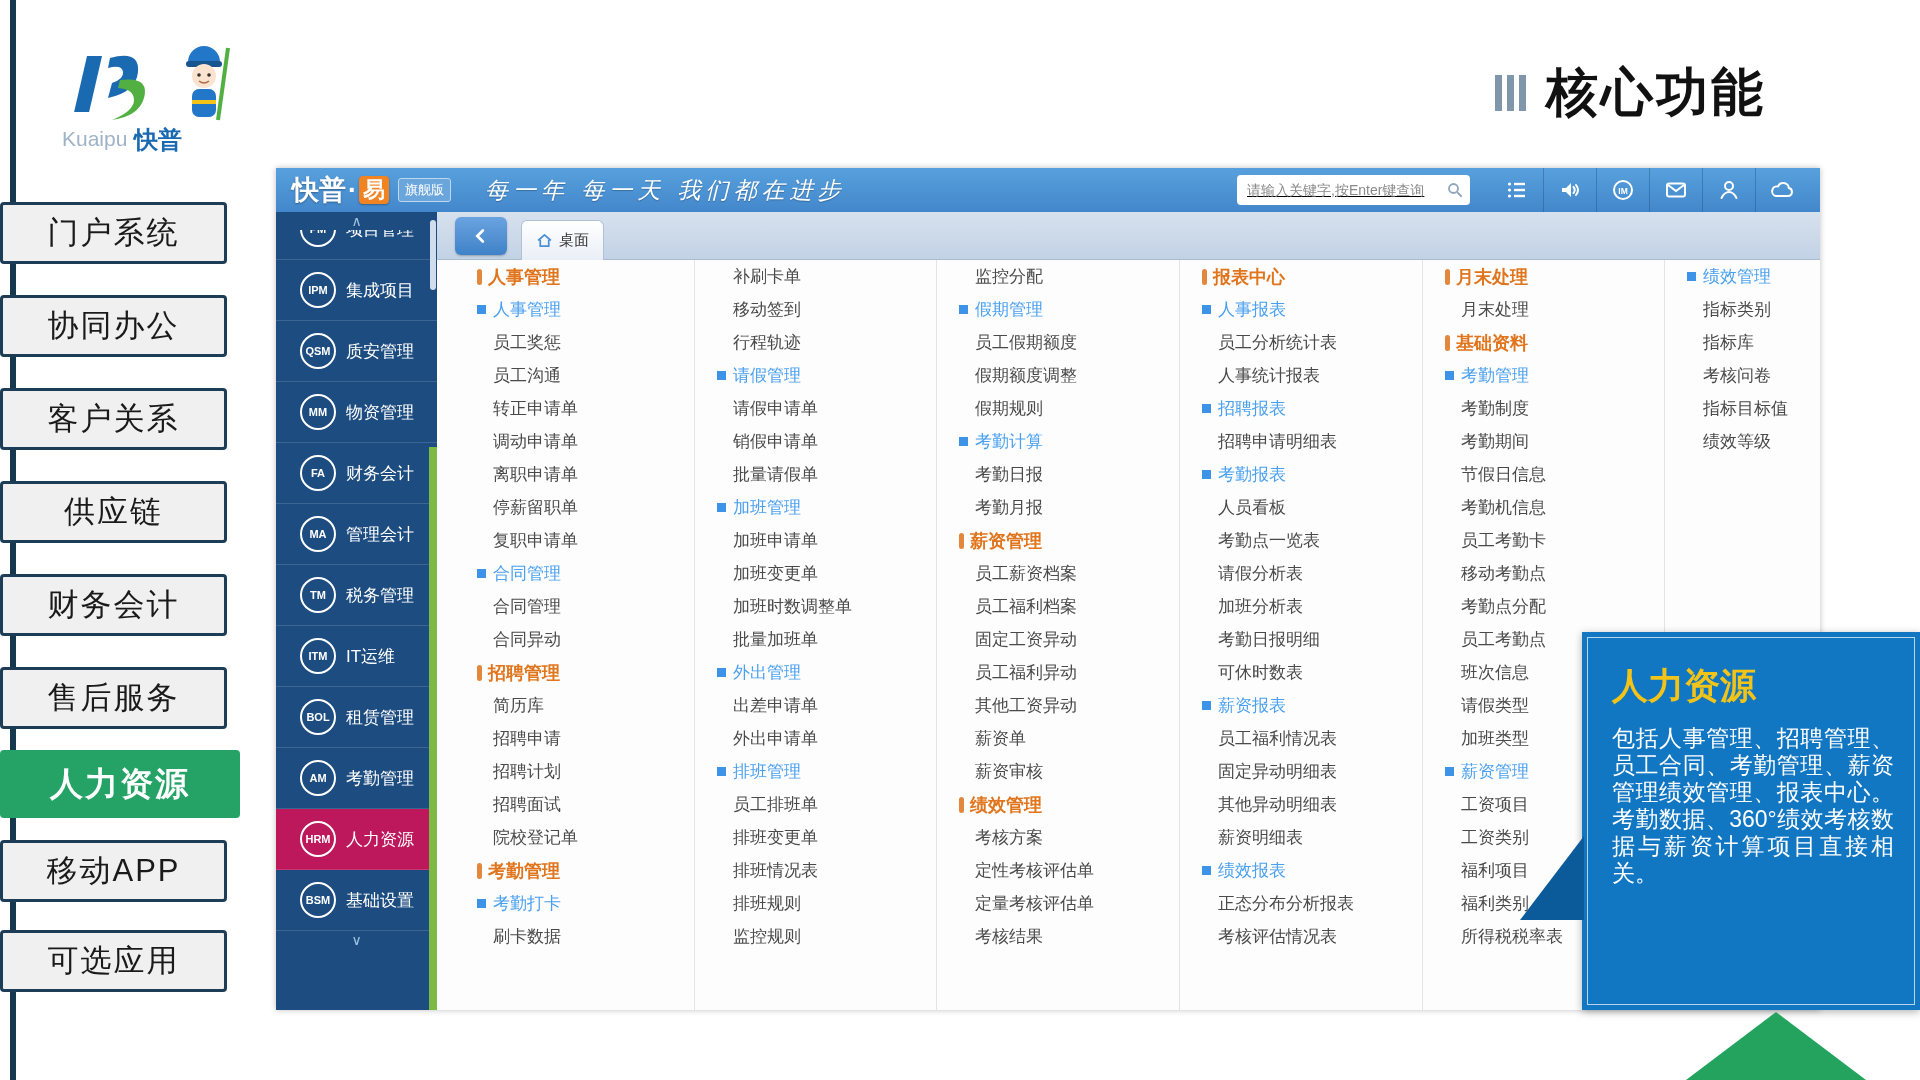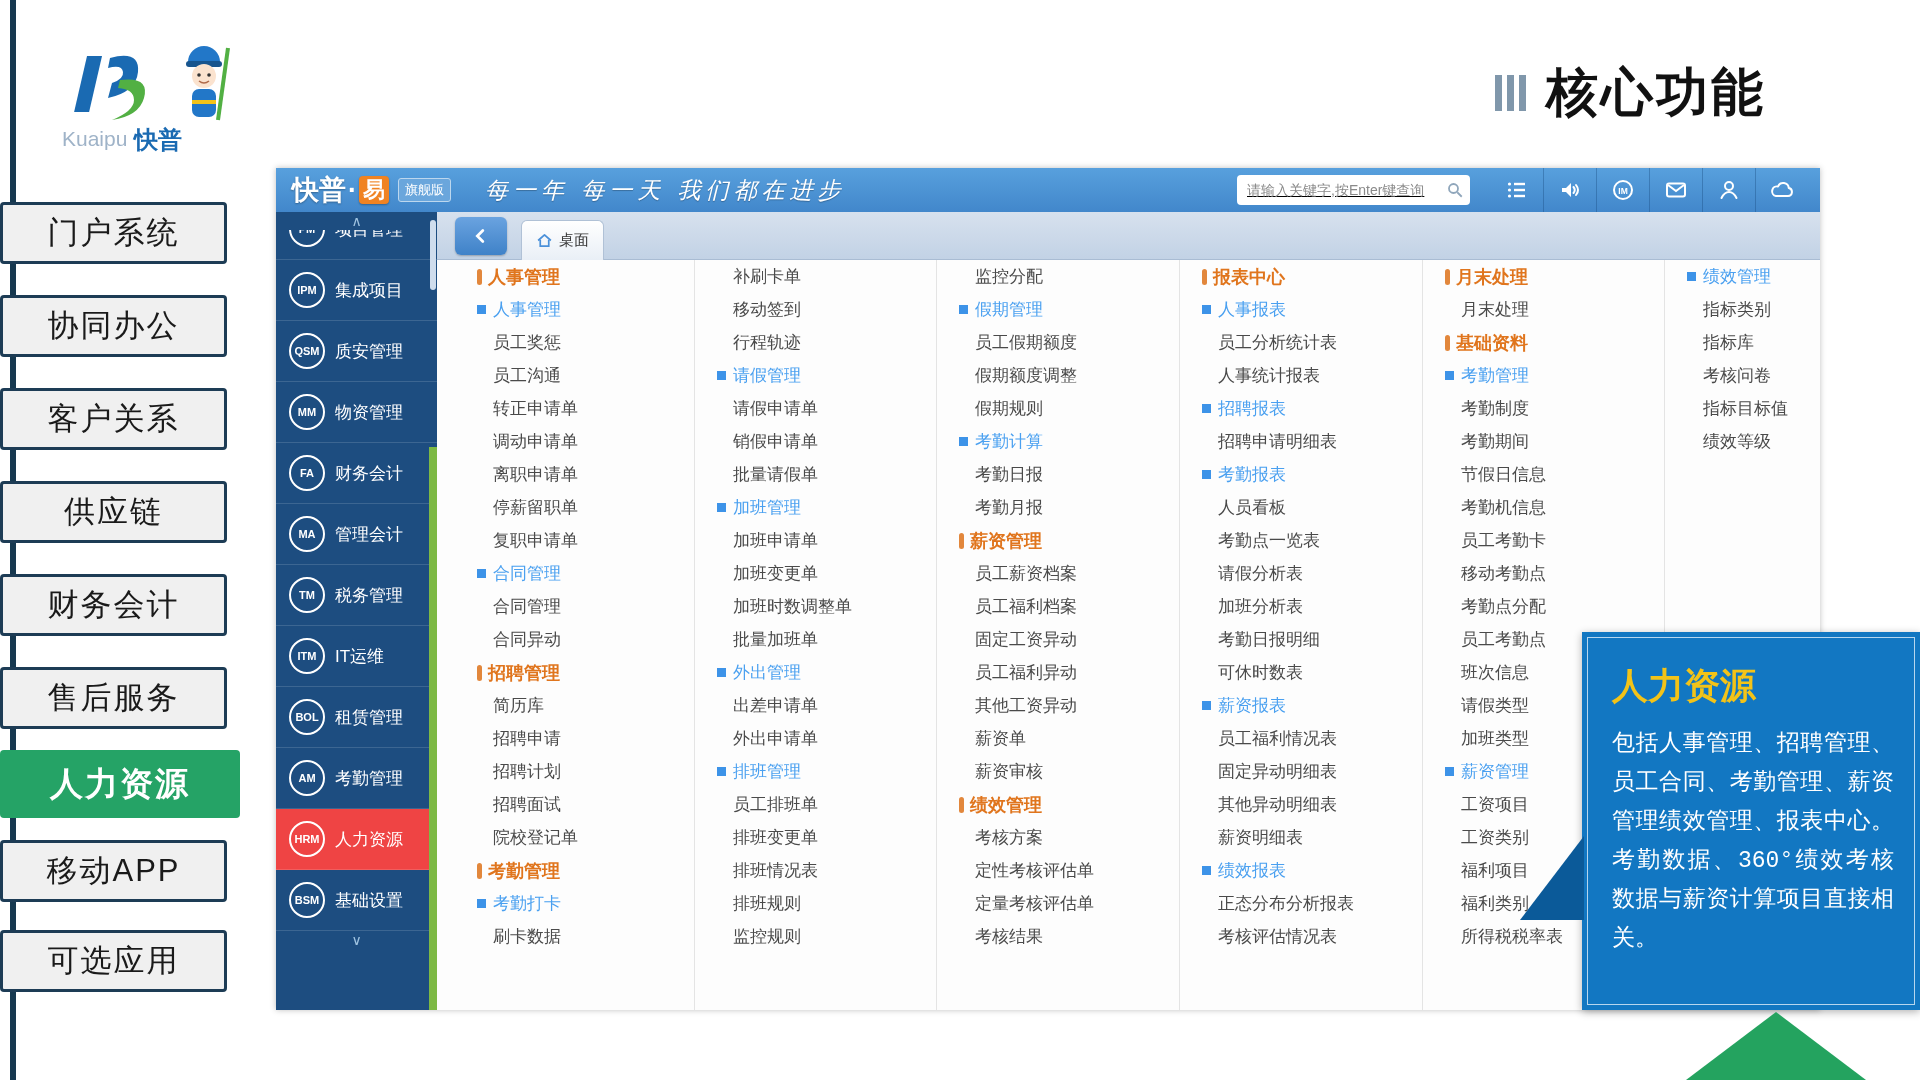--- a/index.html
+++ b/index.html
@@ -55,46 +55,46 @@
            box-shadow:0 1px 2px rgba(0,0,0,.25);cursor:pointer;}
   .tab{position:absolute;left:84px;top:8px;height:40px;padding:0 14px;border-radius:6px 6px 0 0;
        background:linear-gradient(#ffffff,#e9eff6);border:1px solid #b0c1d6;border-bottom:none;
        display:flex;align-items:center;gap:6px;font-size:15px;color:#333;cursor:pointer;}
 
   
   .modnav{position:absolute;left:0;top:44px;width:161px;height:798px;background:#1d4d80;overflow:hidden;}
   .chev{height:18px;display:flex;align-items:center;justify-content:center;color:#9fc3e0;font-size:14px;line-height:1;}
   .mod-partial{height:30px;overflow:hidden;position:relative;}
   .mod-partial .mod-row{margin-top:-31px;}
-  .mod-row{height:61px;display:flex;align-items:center;padding-left:13px;
+  .mod-row{height:61px;display:flex;align-items:center;padding-left:24px;
            border-bottom:1px solid rgba(255,255,255,.14);cursor:pointer;}
   .mod-row .cc{width:36px;height:36px;border:2px solid #fff;border-radius:50%;color:#fff;
                display:flex;align-items:center;justify-content:center;font-size:11px;font-weight:bold;flex:0 0 36px;}
   .mod-row .ml{margin-left:10px;color:#fff;font-size:17px;white-space:nowrap;}
-  .mod-row.active{background:#ef4444;}
+  .mod-row.active{background:#be185d;}
   .scroll-thumb{position:absolute;right:1px;top:8px;width:6px;height:70px;background:#cfdded;border-radius:3px;}
   .green-strip{position:absolute;right:0;top:235px;width:8px;height:563px;background:#7db945;}
 
   
   .content{position:absolute;left:161px;top:92px;width:1383px;height:750px;background:#fdfdfd;display:flex;}
   .mcol{height:100%;border-right:1px solid #e4e4e4;}
   .mcol:last-child{border-right:none;}
   .m-entry{height:33px;display:flex;align-items:center;font-size:17px;color:#4a4a4a;cursor:pointer;white-space:nowrap;}
   .m-entry .b1{width:5px;height:16px;background:#e2873c;border-radius:3px;margin-right:6px;}
   .m-entry .b2{width:9px;height:9px;background:#3d93e8;margin-right:7px;}
   .t-h1 .lbl{color:#e0751d;font-weight:bold;font-size:18px;}
   .t-h2 .lbl{color:#4aa0f0;font-size:17px;}
   .t-item{padding-left:16px;}
 
   
   .popup{position:absolute;left:1582px;top:632px;width:338px;height:378px;background:#1277c2;
          padding:30px 26px 0 30px;box-shadow:0 2px 8px rgba(0,0,0,.3);}
   .popup::after{content:'';position:absolute;inset:5px;border:1px solid rgba(225,238,249,.8);pointer-events:none;}
   .popup-title{color:#f3c318;font-size:36px;font-weight:bold;margin-bottom:14px;}
-  .popup-body{color:#fff;font-size:23px;line-height:39px;text-align:justify;font-family:Liberation Mono, monospace;}
+  .popup-body{color:#fff;font-size:23px;line-height:27px;text-align:justify;}
   .pointer-tri{position:absolute;left:1520px;top:836px;width:64px;height:84px;background:#0b5a99;
                clip-path:polygon(100% 0,100% 100%,0 100%);}
   .green-tri{position:absolute;left:1686px;top:1012px;width:180px;height:68px;background:#24a35f;
              clip-path:polygon(50% 0,100% 100%,0 100%);}
 </style>
 </head>
 <body>
 
 <div class="canvas">
 

